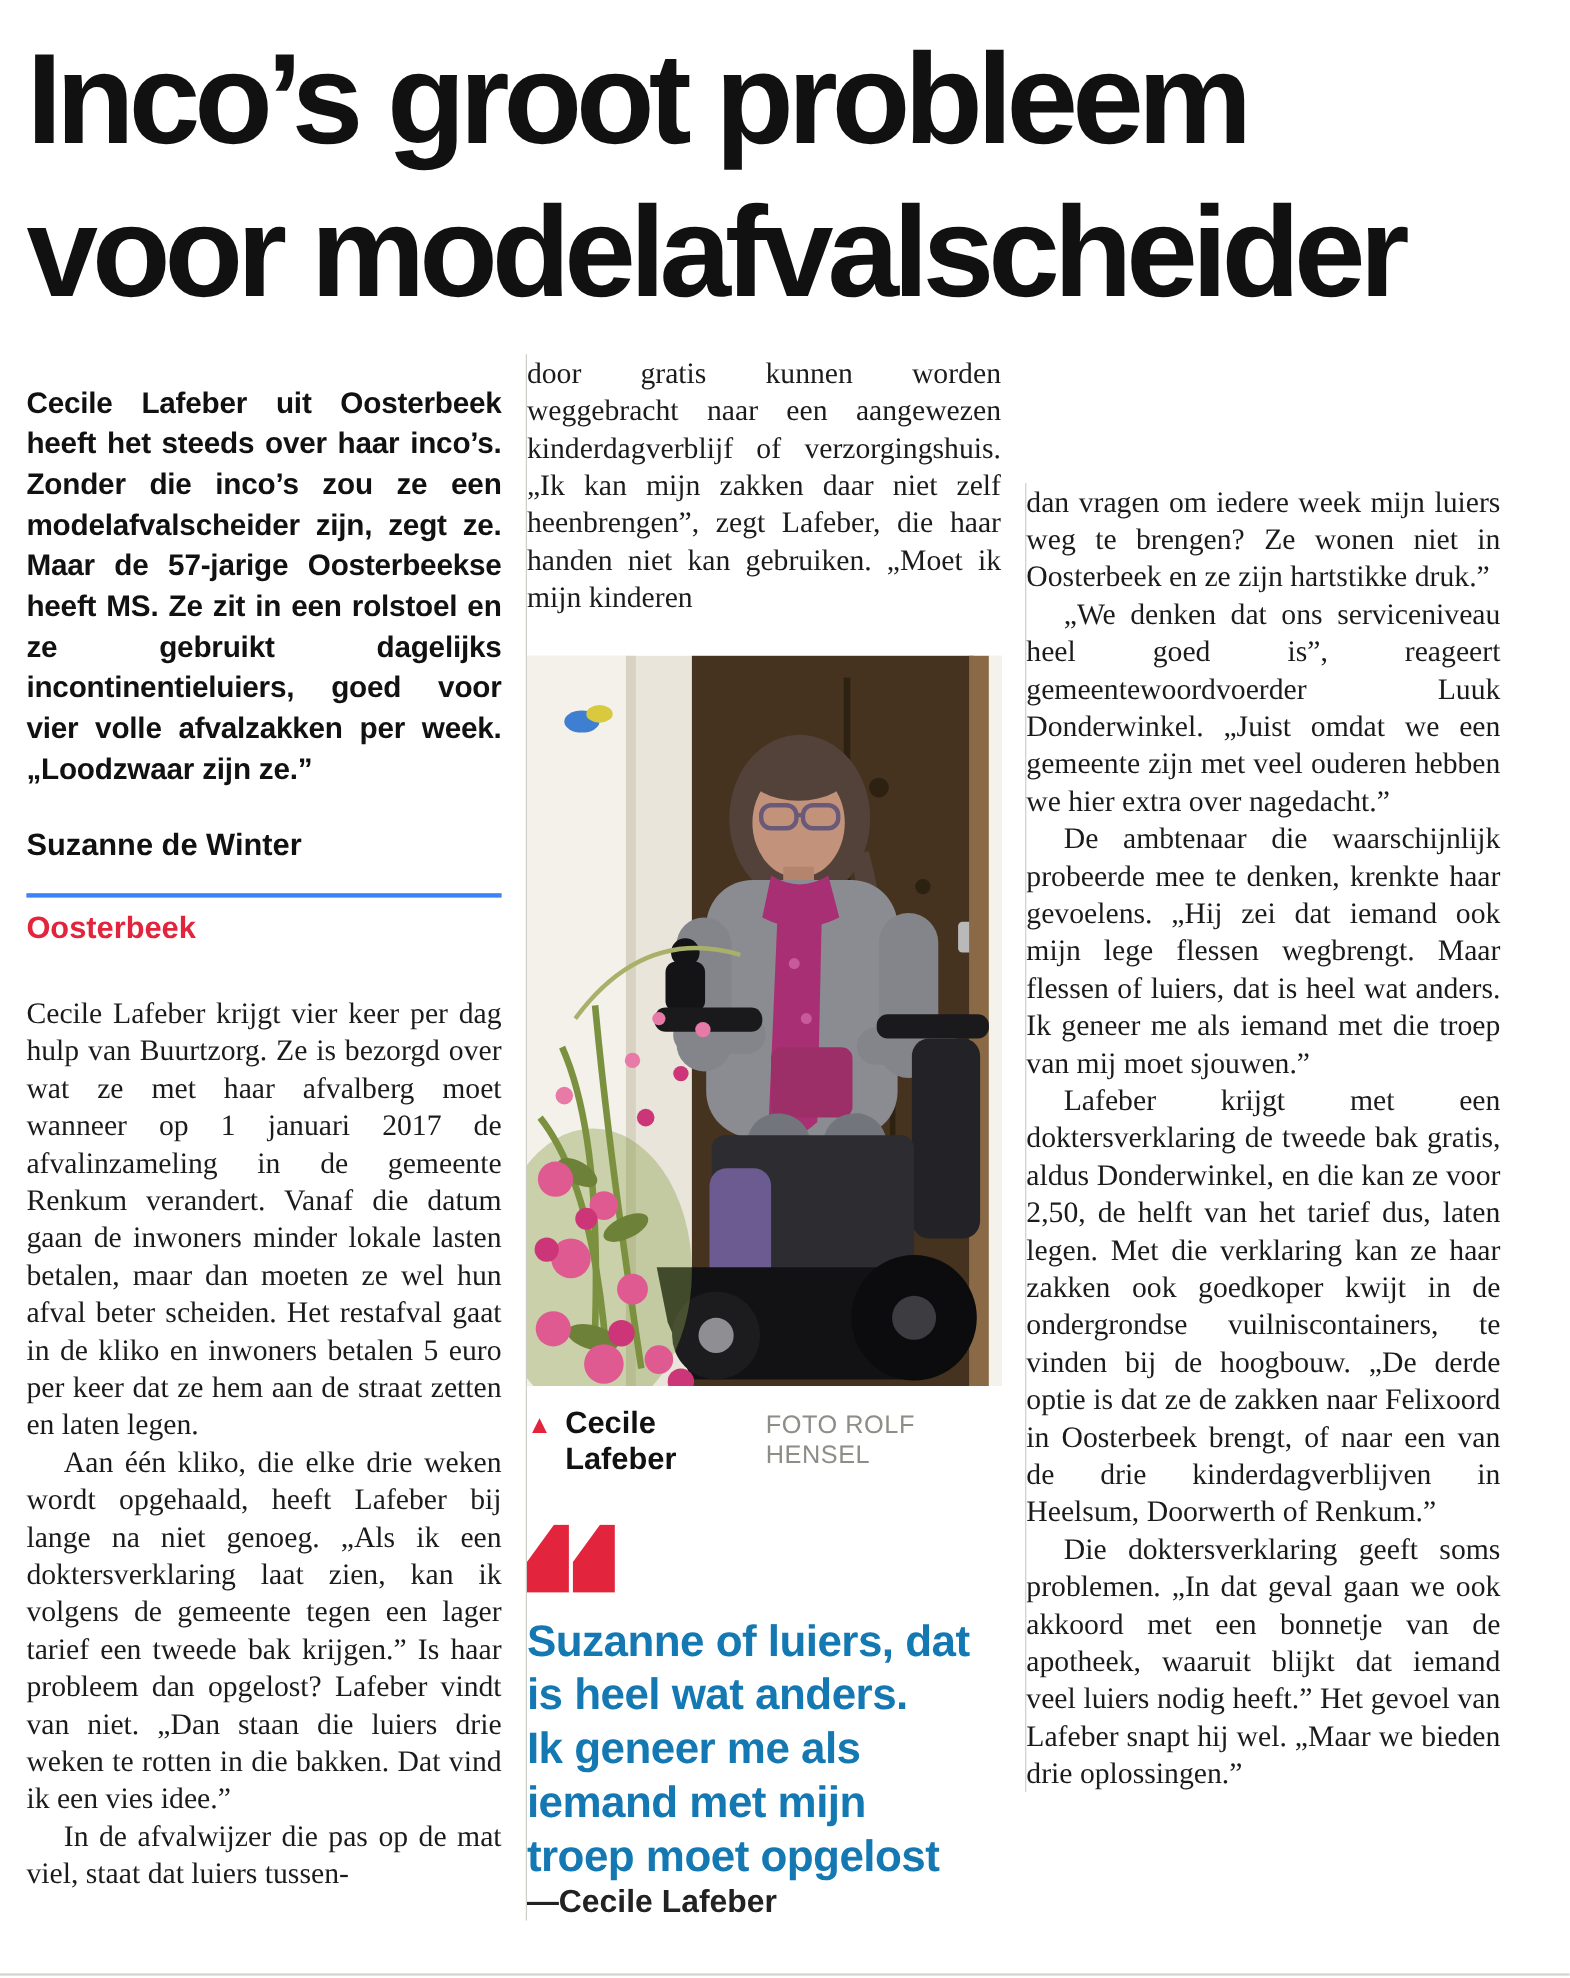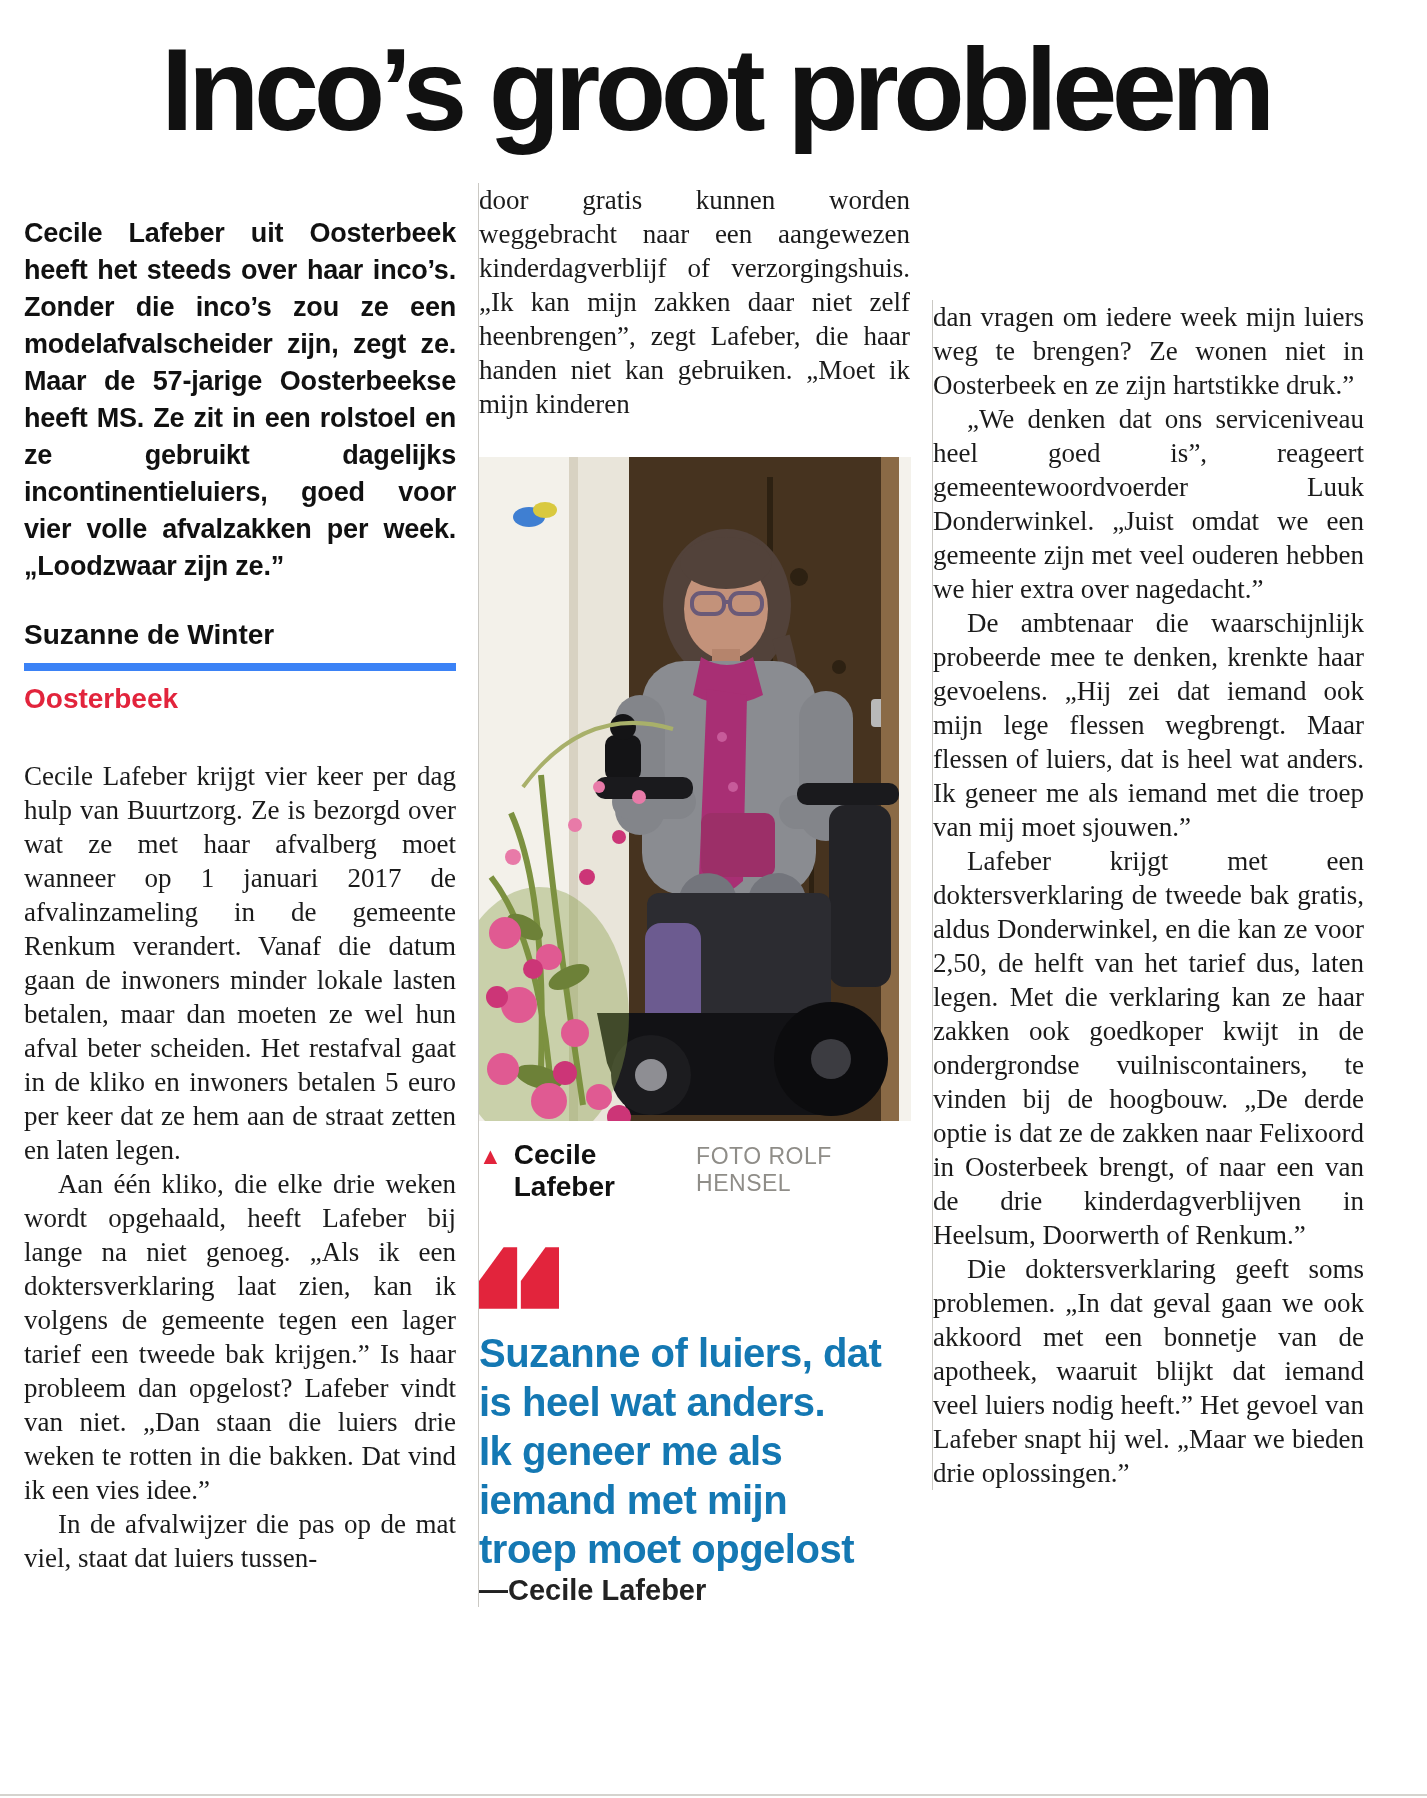--- a/index.html
+++ b/index.html
@@ -11,36 +11,36 @@
     --serif-ink:#1b1b1b;
   }
   *{box-sizing:border-box;}
   html,body{margin:0;padding:0;background:#fff;}
   body{width:1427px;height:1798px;font-family:"Liberation Sans",sans-serif;overflow:hidden;}
   .page{position:relative;width:1427px;height:1798px;padding:14px 20px 0 24px;background:#fff;}
   .bottom-rule{position:absolute;left:0;right:0;bottom:2px;height:2px;background:#d5d3ce;}
 
   
   .headline{margin:6px 0 24px 0;color:var(--ink);font-weight:bold;
-            font-size:117px;line-height:139px;letter-spacing:-5.5px;text-align:center;}
+            font-size:117px;line-height:139px;letter-spacing:-5.5px;}
   .headline .line{white-space:nowrap;}
 
   
   .columns{display:flex;align-items:center;}
   .col{width:432px;flex:none;}
   .col + .col{margin-left:22px;border-left:1px solid var(--rule-gray);}
 
   
   .intro{font-weight:bold;color:var(--ink);font-size:27px;line-height:37px;
          letter-spacing:-0.2px;text-align:justify;margin:0;}
 
   
   .byline{margin-top:34px;}
   .byline-name{font-size:28px;font-weight:bold;color:var(--ink);
-               padding-bottom:12px;border-bottom:8px solid #3b82f6;}
+               padding-bottom:28px;border-bottom:4px solid #3b82f6;}
   .byline-loc{font-size:28px;font-weight:bold;color:var(--red);margin-top:12px;}
 
   
   .body-text{font-family:"Liberation Serif",serif;font-size:27px;line-height:34px;
              color:var(--serif-ink);text-align:justify;}
   .col1-body{margin-top:44px;}
   .para{margin:0;}
   .para.indent{text-indent:34px;}
 
   
@@ -59,20 +59,21 @@
   .quote-text .line{white-space:nowrap;}
   .quote-attr{font-size:29px;font-weight:bold;color:#222;}
 </style>
 </head>
 <body>
 
 <div class="page">
 
   <h1 class="headline">
       <div class="line">Inco’s groot probleem</div>
+      <div class="line">voor modelafvalscheider</div>
     </h1>
 
   <div class="columns">
 
     <div class="col">
       <p class="intro">Cecile Lafeber uit Oosterbeek heeft het steeds over haar inco’s. Zonder die inco’s zou ze een modelafvalscheider zijn, zegt ze. Maar de 57-jarige Oosterbeekse heeft MS. Ze zit in een rolstoel en ze gebruikt dagelijks incontinentieluiers, goed voor vier volle afvalzakken per week. „Loodzwaar zijn ze.”</p>
 
       <div class="byline">
         <div class="byline-name">Suzanne de Winter</div>
         <div class="byline-loc">Oosterbeek</div>

